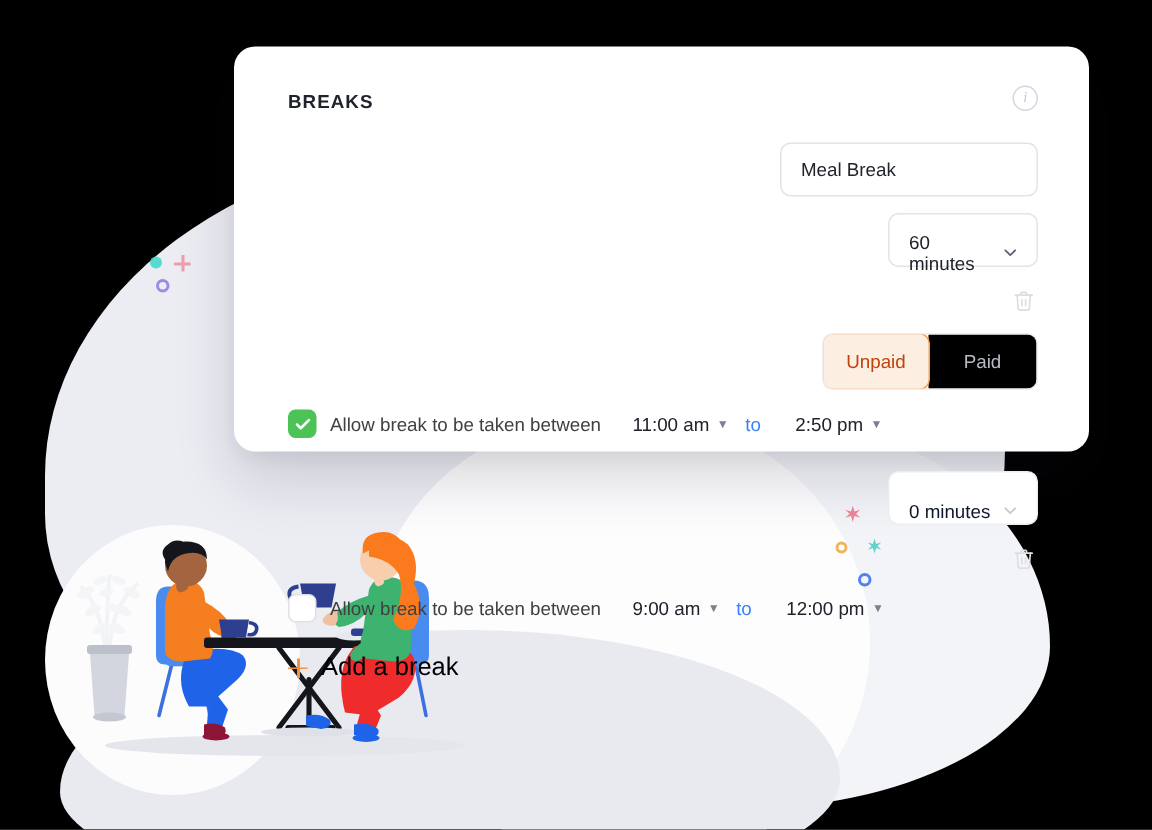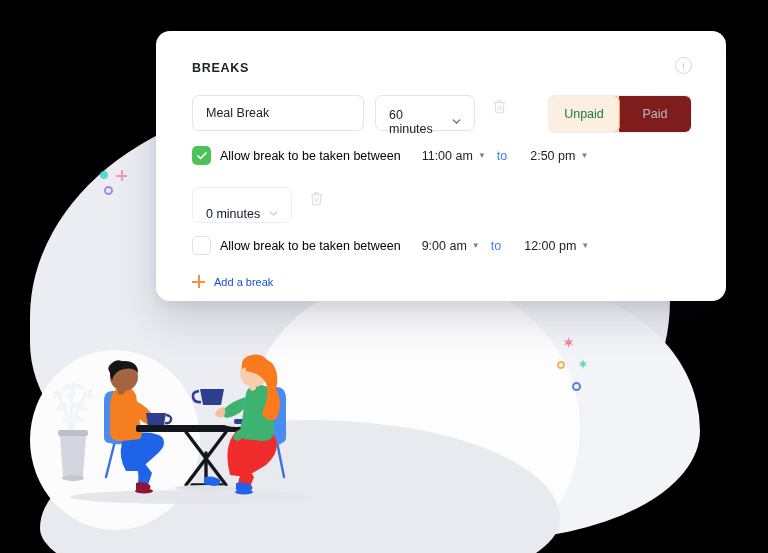--- a/index.html
+++ b/index.html
@@ -158,22 +158,23 @@
     font-size: 10px;
     font-family: "Liberation Serif", serif;
     font-style: italic;
     display: flex; align-items: center; justify-content: center;
     line-height: 1;
     margin-top: -4px;
   }
 
   .break-row {
     display: flex;
-    align-items: flex-start;
+    align-items: flex-end;
     gap: 11px;
+    flex-direction: column;
   }
 
   .name-input {
     width: 172px;
     height: 36px;
     border: 1px solid #e2e4ea;
     border-radius: 7px;
     background: #fff;
     padding: 0 13px;
     font-family: "Liberation Sans", sans-serif;
@@ -219,29 +220,29 @@
     border: 1px solid #eceef2;
   }
   .pay-opt {
     width: 72px;
     display: flex; align-items: center; justify-content: center;
     font-size: 12.5px;
     cursor: pointer;
   }
   .pay-opt.active {
     background: #fdeee2;
-    color: #15803d;
+    color: #c2410c;
     border: 1.5px solid #f5a25a;
     border-radius: 7px;
     margin: -1px;
     position: relative;
     z-index: 2;
   }
   .pay-opt.inactive {
-    background: #7f1d1d;
+    background: #000000;
     color: #b7bbc5;
   }
 
   .allow-row {
     display: flex;
     align-items: center;
     gap: 9px;
     margin-top: 13px;
     font-size: 12.5px;
     color: #3a3f4c;
@@ -251,42 +252,42 @@
     width: 19px; height: 19px;
     border-radius: 5px;
     display: flex; align-items: center; justify-content: center;
     flex: none;
     cursor: pointer;
   }
   .cbox.checked { background: #4cc257; }
   .cbox.checked svg { width: 12px; height: 12px; color: #fff; }
   .cbox.unchecked { background: #fff; border: 1.4px solid #dfe1e7; }
 
-  .allow-label { color: #000000; }
+  .allow-label { color: #404040; }
 
   .time-pick {
     display: inline-flex;
     align-items: center;
     gap: 5px;
     color: #20232b;
     cursor: pointer;
     margin-left: 12px;
   }
   .caret { color: #7a8090; font-size: 8px; line-height: 1; }
   .to-word { color: #3b82f6; margin: 0 2px; text-align: right; }
 
   .row-gap { height: 22px; }
 
   .add-break {
     display: inline-flex;
     align-items: center;
     gap: 9px;
     margin-top: 20px;
-    color: #1d4ed8;
-    font-size: 11px;
+    color: #000000;
+    font-size: 17px;
     cursor: pointer;
   }
   .add-plus {
     width: 13px; height: 13px; position: relative; flex: none;
   }
   .add-plus::before, .add-plus::after {
     content: ""; position: absolute; background: #f5913f;
   }
   .add-plus::before { left: 6px; top: 0; width: 1.7px; height: 13px; }
   .add-plus::after  { left: 0; top: 6px; width: 13px; height: 1.7px; }

